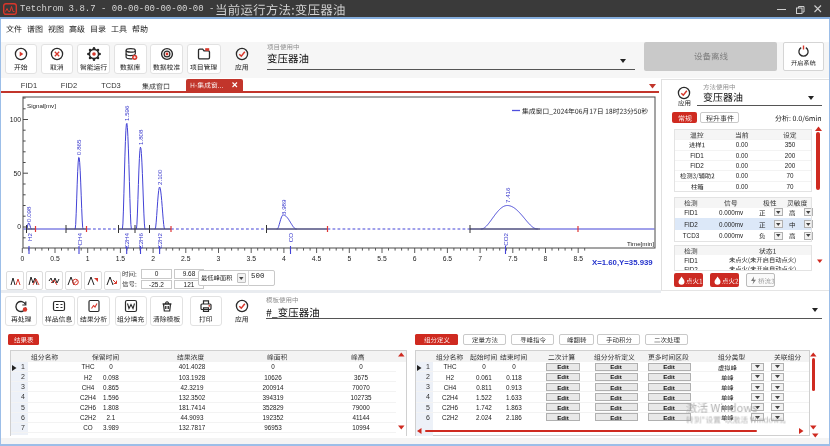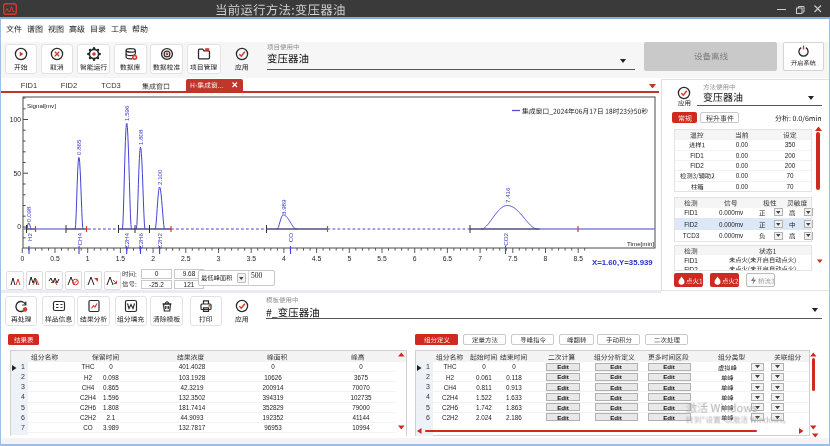--- a/index.html
+++ b/index.html
@@ -181,20 +181,21 @@
       <path id="g176" d="M521 335V258C521 168 497 52 366 -34C381 -44 410 -70 420 -85C559 9 593 149 593 256V335ZM757 333V-76H832V333ZM401 580V512H547C505 433 446 370 368 325C383 311 406 279 415 265C510 325 578 407 626 512H727C772 420 848 323 919 272C931 289 954 314 970 327C909 365 843 438 799 512H956V580H652C667 624 679 672 689 724C770 734 847 747 908 763L862 826C760 796 580 776 430 765C438 748 448 721 450 703C502 706 558 710 614 715C605 667 593 621 577 580ZM193 840V647H50V577H186C155 440 93 281 30 197C44 179 62 146 70 124C116 191 160 298 193 410V-79H261V450C288 402 318 344 331 314L377 368C361 397 286 510 261 541V577H379V647H261V840Z"></path>
       <path id="g177" d="M577 361V-37H644V361ZM400 362V259C400 167 387 56 264 -28C281 -39 306 -62 317 -77C452 19 468 148 468 257V362ZM755 362V44C755 -16 760 -32 775 -46C788 -58 810 -63 830 -63C840 -63 867 -63 879 -63C896 -63 916 -59 927 -52C941 -44 949 -32 954 -13C959 5 962 58 964 102C946 108 924 118 911 130C910 82 909 46 907 29C905 13 902 6 897 2C892 -1 884 -2 875 -2C867 -2 854 -2 847 -2C840 -2 834 -1 831 2C826 7 825 17 825 37V362ZM85 774C145 738 219 684 255 645L300 704C264 742 189 794 129 827ZM40 499C104 470 183 423 222 388L264 450C224 484 144 528 80 554ZM65 -16 128 -67C187 26 257 151 310 257L256 306C198 193 119 61 65 -16ZM559 823C575 789 591 746 603 710H318V642H515C473 588 416 517 397 499C378 482 349 475 330 471C336 454 346 417 350 399C379 410 425 414 837 442C857 415 874 390 886 369L947 409C910 468 833 560 770 627L714 593C738 566 765 534 790 503L476 485C515 530 562 592 600 642H945V710H680C669 748 648 799 627 840Z"></path>
     </defs>
   </svg>
 <div style="position:relative;width:830px;height:446px;font-family:'Liberation Sans',sans-serif">
     <div style="position:absolute;left:0px;top:0px;width:830px;height:17px;box-sizing:border-box;background:#3a3a3a;"></div>
     <svg style="position:absolute;left:2.5px;top:2.5px;overflow:visible;" width="14" height="12">
       <rect x="0.7" y="0.7" width="12.6" height="10.6" rx="2.2" fill="#3a3a3a" stroke="#d8372b" stroke-width="1.4"></rect>
       <path d="M2.5 8.5 L4 5.5 L5.5 8.5 L7 8.5 L8.5 3.5 L10 8.5 L11.5 8.5" fill="none" stroke="#d8372b" stroke-width="1"></path>
     </svg>
+    <div style="position:absolute;top:4px;font-size:9px;color:#d6d6d6;font-weight:normal;font-family:'Liberation Mono',monospace;line-height:10.3px;white-space:pre;left:20px;">Tetchrom 3.8.7 - 00-00-00-00-00-00 - </div>
     <svg style="position:absolute;left:215.0px;top:2.2px;overflow:visible;" width="130.7" height="16.2">
       <g fill="#d6d6d6" transform="translate(0,12.50) scale(0.01250,-0.01250)">
         <use href="#g0" x="0"></use>
         <use href="#g1" x="1016"></use>
         <use href="#g2" x="2032"></use>
         <use href="#g3" x="3048"></use>
         <use href="#g4" x="4064"></use>
         <use href="#g5" x="5080"></use>
         <use href="#g6" x="6096"></use>
         <use href="#g7" x="6390"></use>
@@ -696,21 +697,21 @@
         <use href="#g78" x="2000"></use>
         <use href="#g79" x="3000"></use>
         <use href="#g80" x="4000"></use>
       </g>
     </svg>
     <div style="position:absolute;left:236.5px;top:273px;width:9px;height:9.5px;box-sizing:border-box;background:#f2f2f2;border:1px solid #c0c0c0;border-radius:1px;"></div>
     <svg style="position:absolute;left:238.5px;top:276.5px;overflow:visible;" width="5" height="4">
       <path d="M0 0 L4.5 0 L2.25 3 Z" fill="#444"></path>
     </svg>
     <div style="position:absolute;left:248px;top:270.5px;width:0.8px;height:15px;box-sizing:border-box;background:#dcdcdc;"></div>
-    <div style="position:absolute;top:272.3px;font-size:7.5px;color:#222;font-weight:normal;font-family:Liberation Serif, serif;line-height:8.6px;white-space:pre;left:251px;">500</div>
+    <div style="position:absolute;top:272.3px;font-size:7.5px;color:#222;font-weight:normal;font-family:Liberation Mono, monospace;line-height:8.6px;white-space:pre;left:251px;">500</div>
     <div style="position:absolute;left:0px;top:289.5px;width:661px;height:3.5px;box-sizing:border-box;background:#e9ecf0;"></div>
     <div style="position:absolute;left:5px;top:296px;width:32px;height:30px;box-sizing:border-box;background:#fff;border:1px solid #e2e2e2;border-radius:3px;"></div>
     <svg style="position:absolute;left:14.0px;top:299px;overflow:visible;" width="14" height="14">
       <path d="M11.5 5.5 a5 5 0 1 0 0.3 3" fill="none" stroke="#2a2a2a" stroke-width="1.4"></path>
       <path d="M11.8 2.5 V6 H8.3" fill="none" stroke="#2a2a2a" stroke-width="1.2"></path>
       <circle cx="11" cy="10.5" r="2.2" fill="#d8372b"></circle>
     </svg>
     <svg style="position:absolute;left:10.8px;top:315.0px;overflow:visible;" width="20.4" height="8.8">
       <g fill="#1d1d1d" transform="translate(0,6.80) scale(0.00680,-0.00680)">
         <use href="#g81" x="0"></use>

